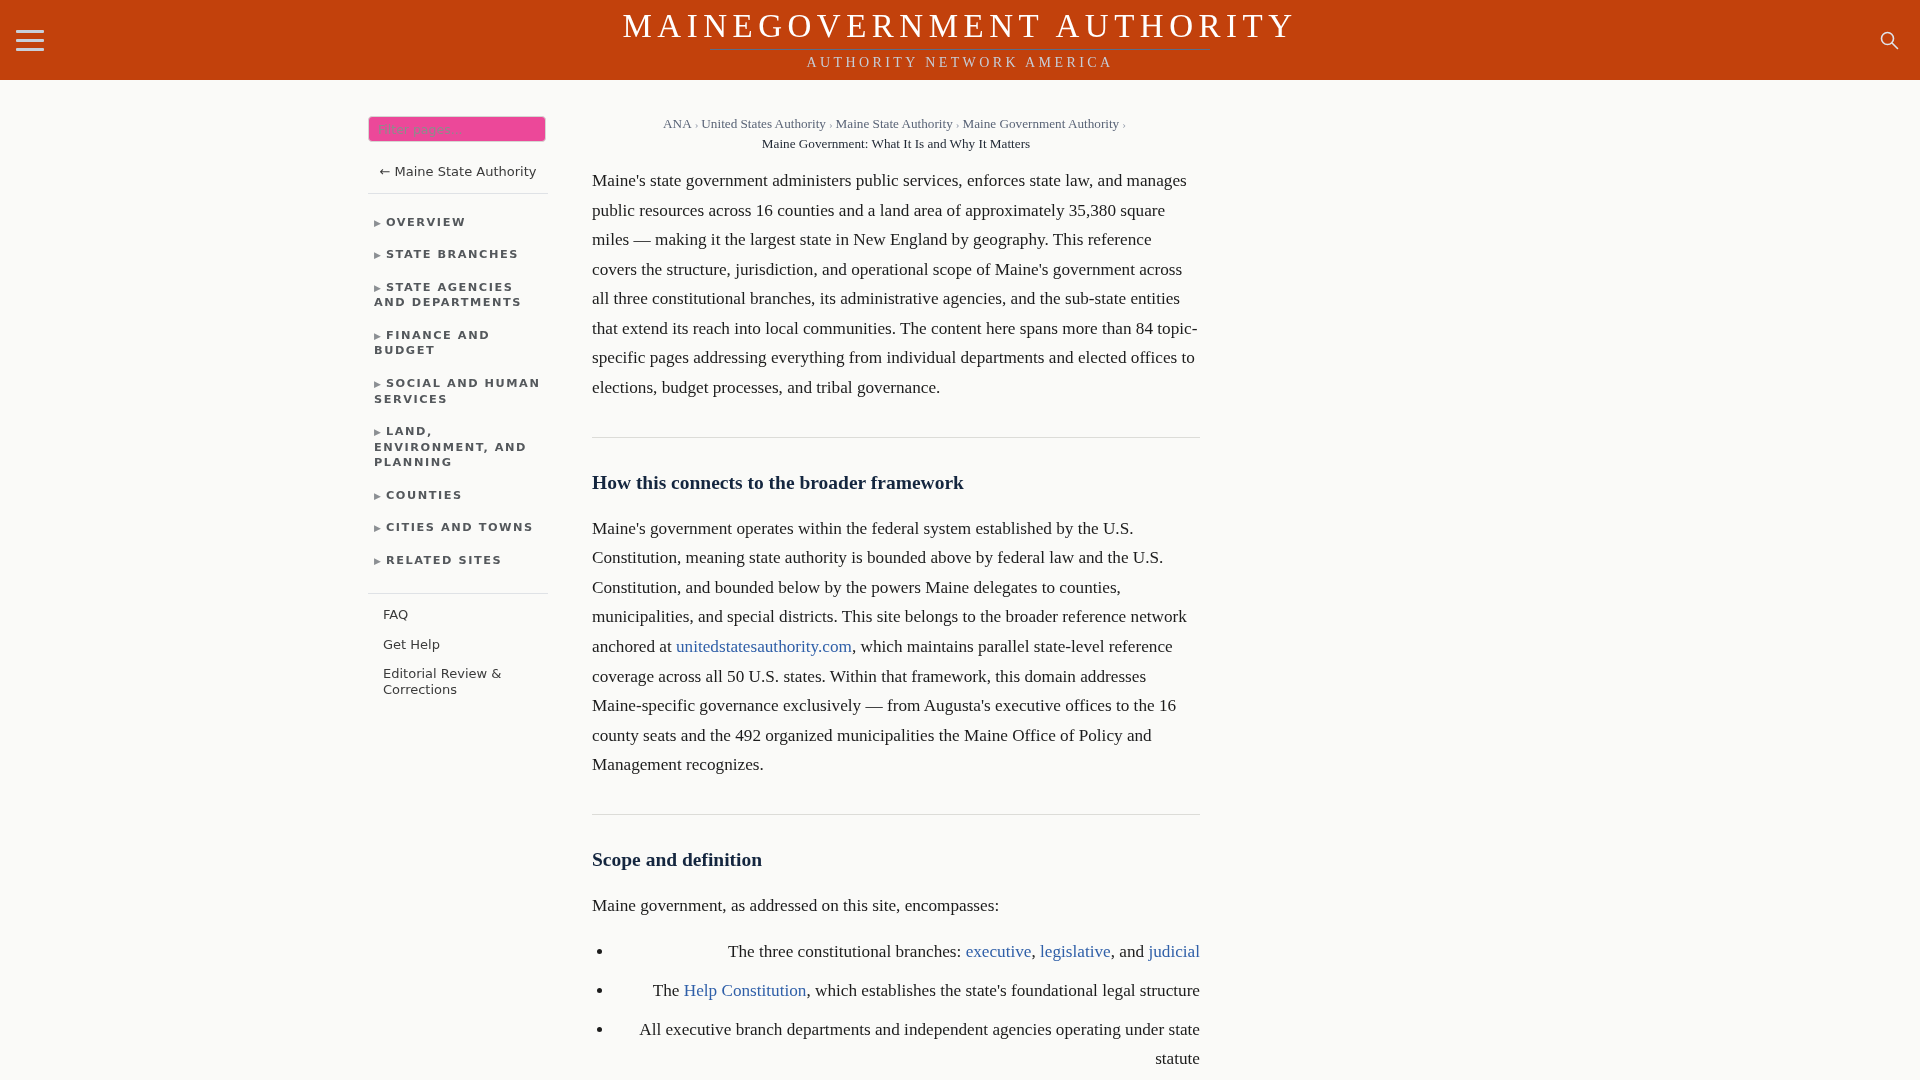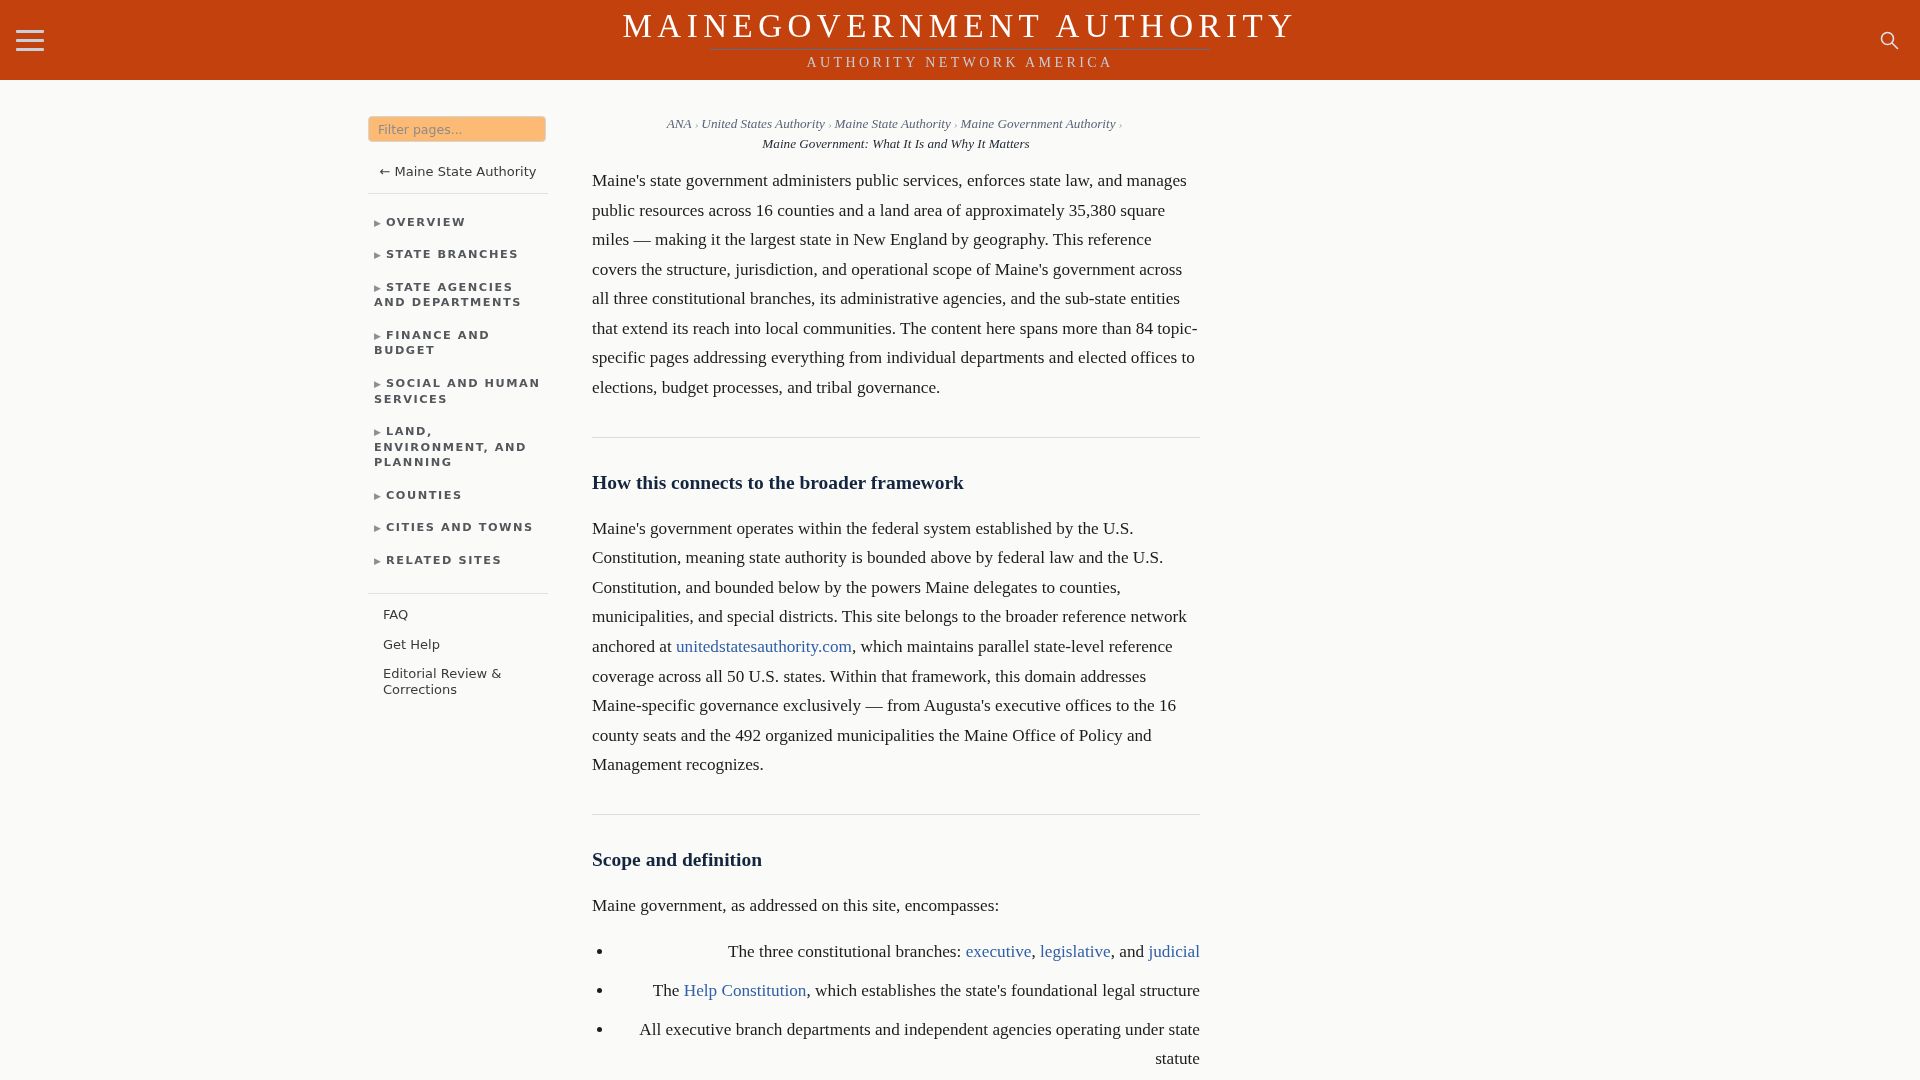--- a/index.html
+++ b/index.html
@@ -85,21 +85,21 @@
   .sidebar {
     width: 180px;
     flex: 0 0 180px;
     font-family: "DejaVu Sans", sans-serif;
   }
   .filter-input {
     width: 178px;
     height: 26px;
     border: 1px solid #d6d6d2;
     border-radius: 4px;
-    background: #fdba74;
+    background: #ec4899;
     font-size: 12.5px;
     color: #333;
     padding: 0 9px;
     font-family: "DejaVu Sans", sans-serif;
     outline: none;
   }
   .filter-input::placeholder { color: #8c8c8c; }
 
   .back-link {
     display: block;
@@ -159,21 +159,20 @@
     flex: 0 0 608px;
     font-family: "Liberation Serif", serif;
   }
 
   .breadcrumb {
     font-size: 13.2px;
     color: #5a6477;
     line-height: 1.25;
     text-align: center;
     margin-bottom: 14px;
-    font-style: italic;
   }
   .breadcrumb a {
     color: #5a6477;
     text-decoration: none;
     cursor: pointer;
   }
   .breadcrumb .sep {
     color: #9aa2b1;
     font-size: 11px;
     margin: 0 3px;

